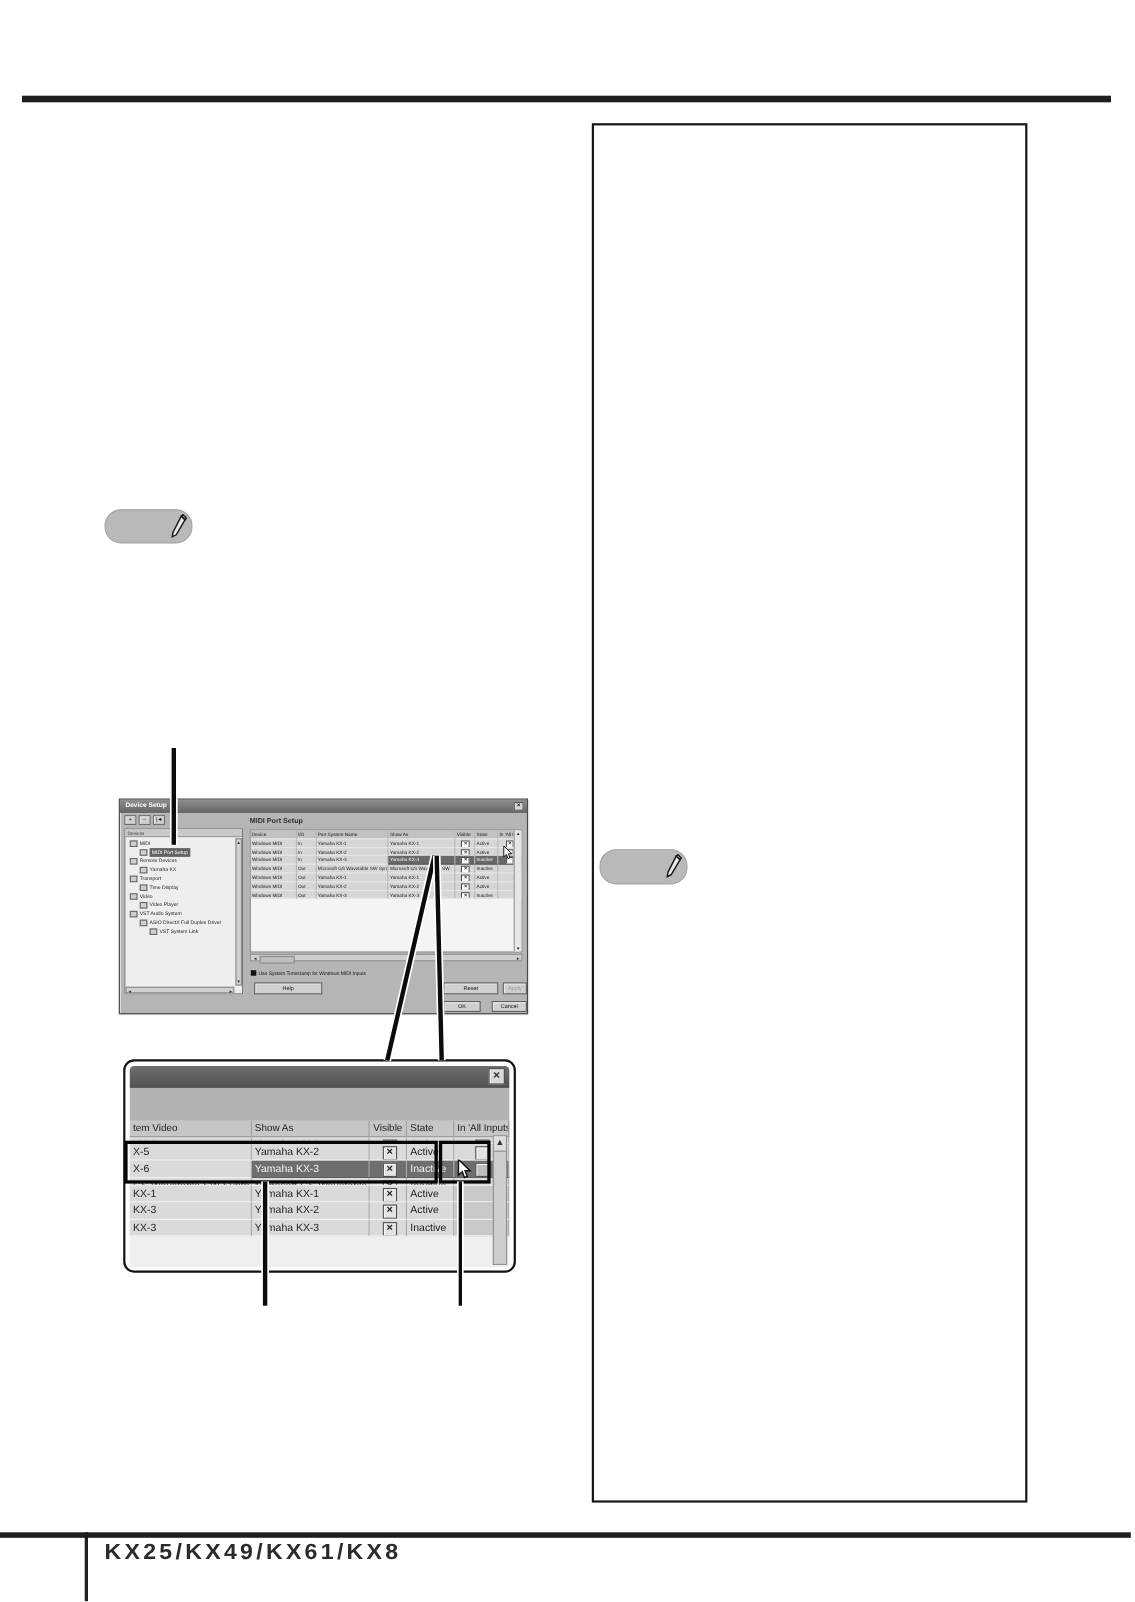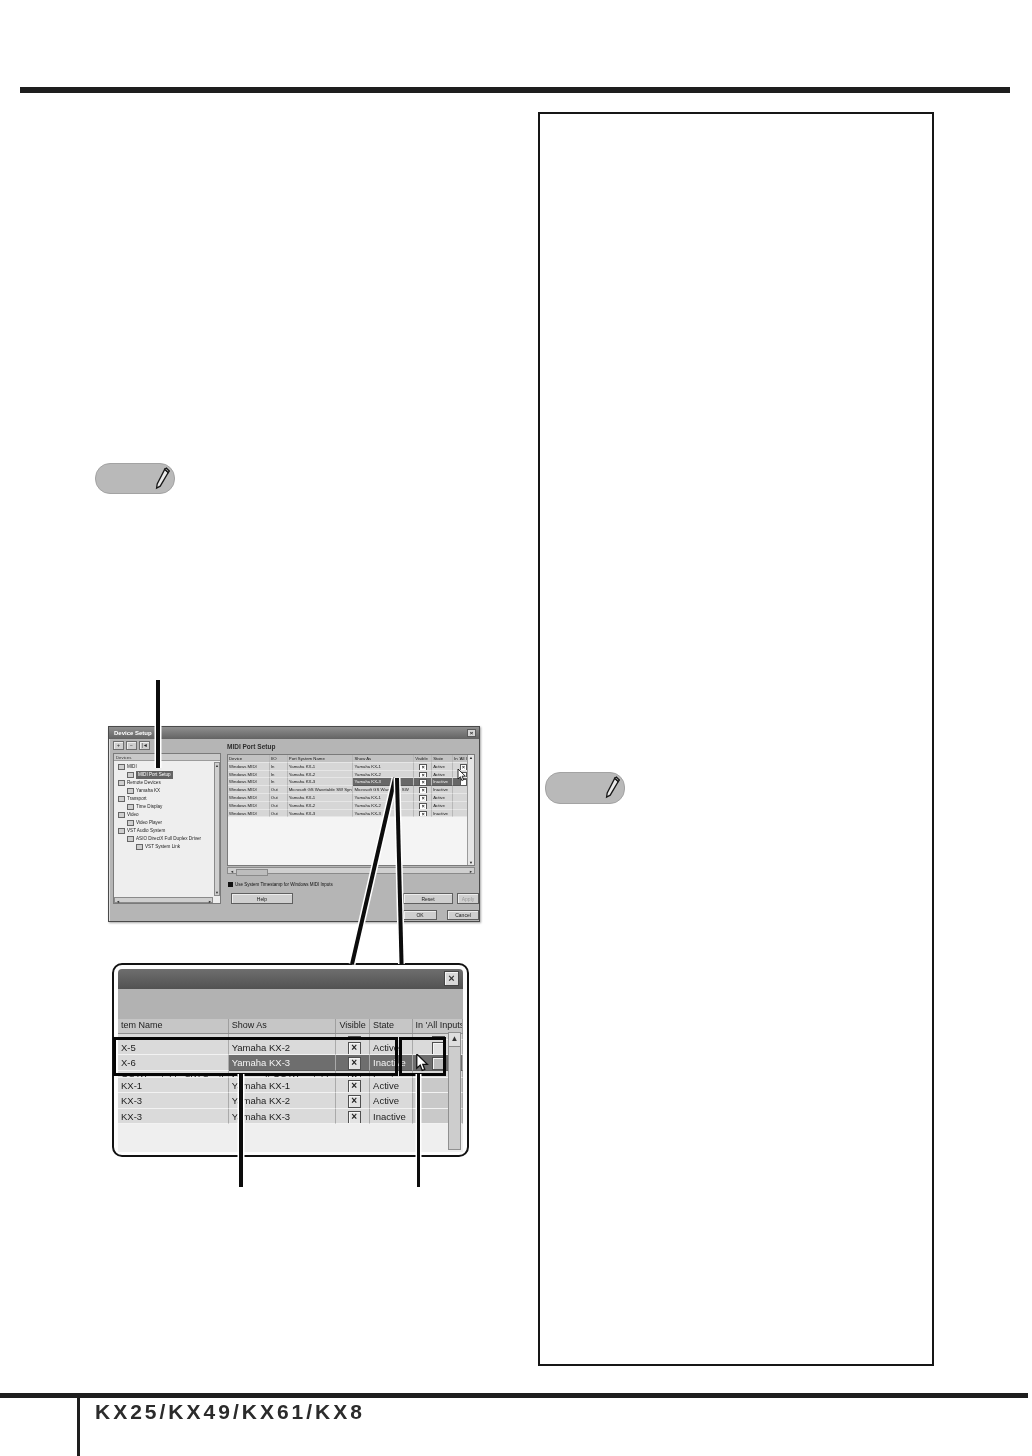--- a/index.html
+++ b/index.html
@@ -273,21 +273,21 @@
     <div class="a pbtn" style="left:338px;top:183px;width:32px;height:10px;line-height:9px;">Cancel</div>
   </div>
 
   <div class="a d2">
     <div class="a d2-title"></div>
     <div class="a d2-close">×</div>
     <div class="a d2-gray"></div>
     <div class="a d2-table">
       <div id="t2">
           <div class="t2hdr">
-            <div class="t2hc" style="width: 108px;">tem Name</div>
+            <div class="t2hc" style="width: 108px;">tem Video</div>
             <div class="t2hc" style="width: 105px;">Show As</div>
             <div class="t2hc" style="width: 30px;">Visible</div>
             <div class="t2hc" style="width: 39px;">State</div>
             <div class="t2hc" style="width: 47px;">In 'All Inputs'</div>
           </div>
           <div class="t2row rA">
             <div class="t2c" style="width: 108px;">KX-1</div>
             <div class="t2c" style="width: 105px;">Yamaha KX-1</div>
             <div class="t2c" style="width: 30px;">
               <div class="cbx2">×</div>

